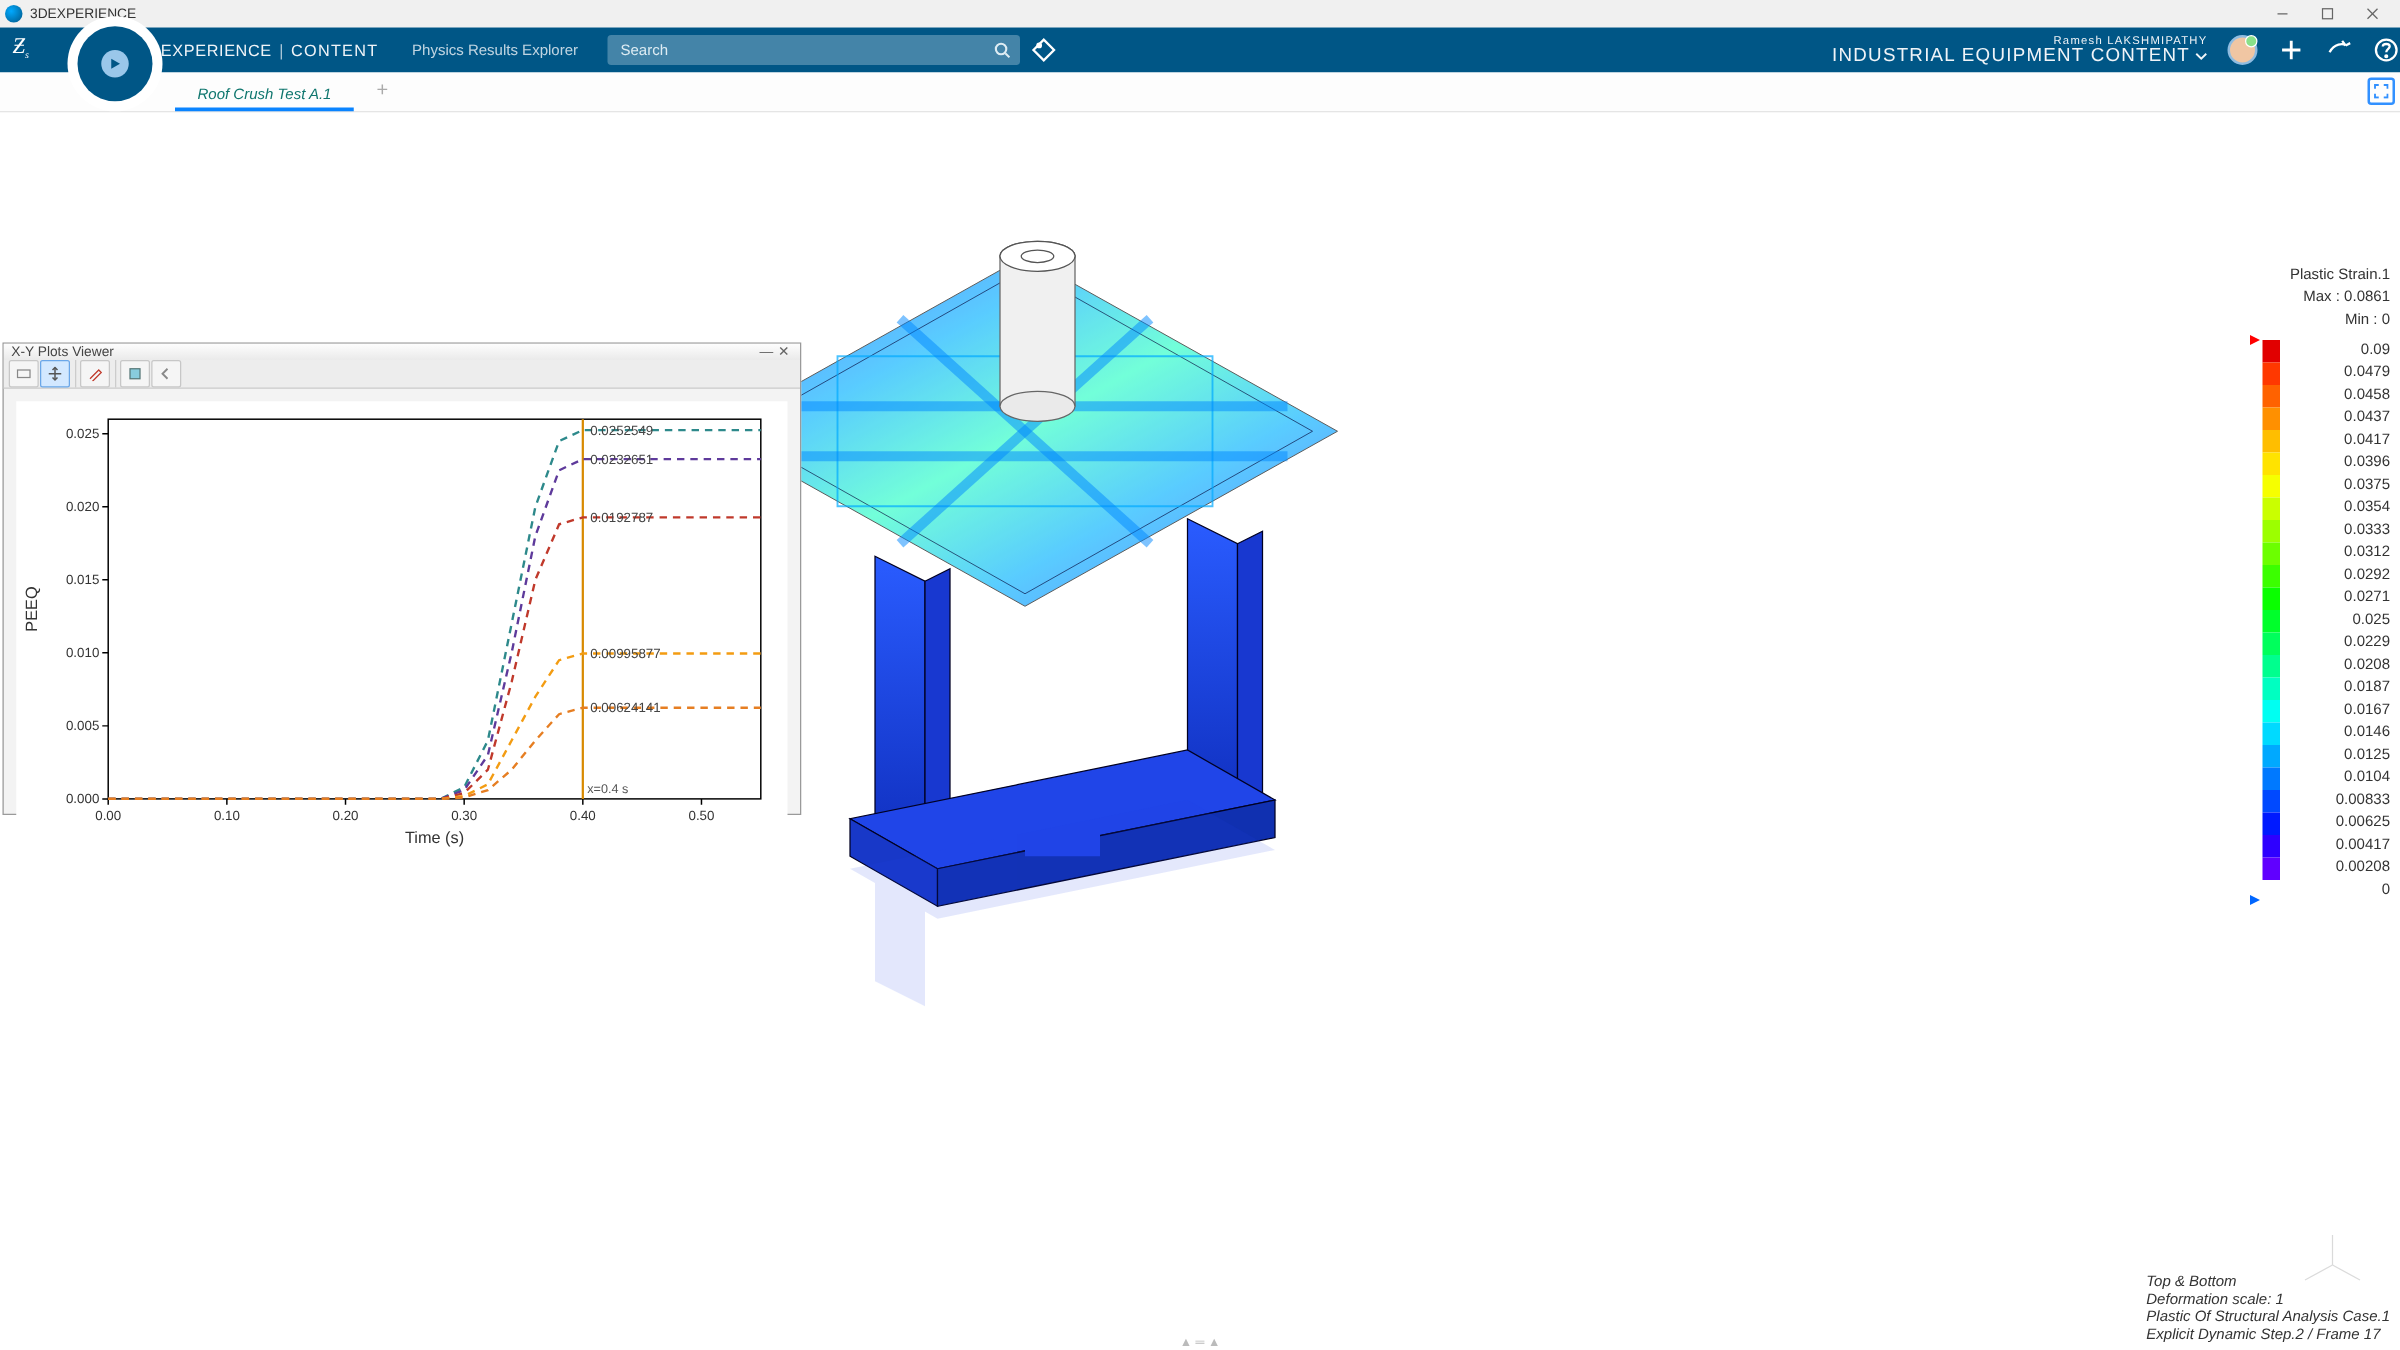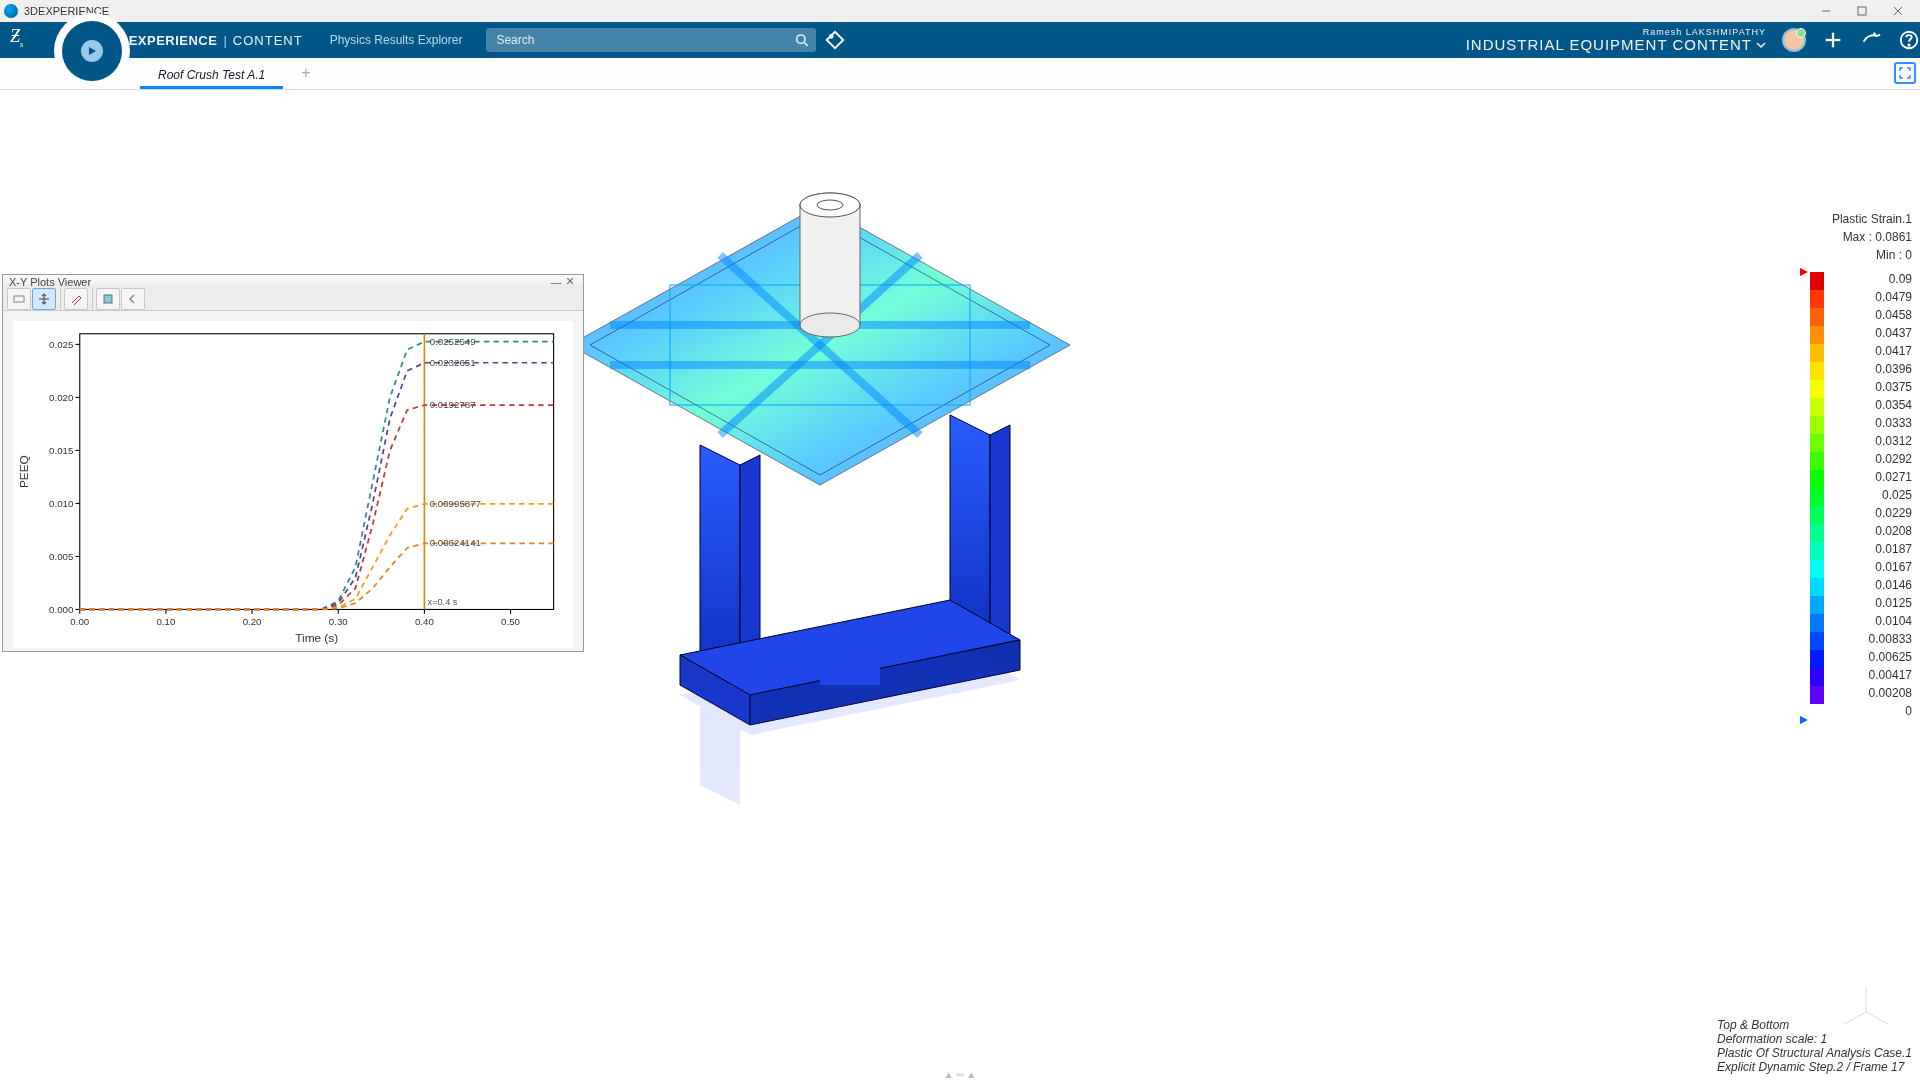--- a/index.html
+++ b/index.html
@@ -36,21 +36,21 @@
       background: var(--bar-blue);
       color: #f0f4f8;
       height: 36px;
       display: flex;
       align-items: center;
       position: relative;
       font-size: 13px;
     }
     .brand { display:flex; align-items:center; gap:2px; padding-left:110px;}
     .brand .b1 { font-weight:600;}
-    .brand .b2 { font-weight:700; letter-spacing:0.5px;text-align:right;}
+    .brand .b2 { font-weight:400; letter-spacing:0.5px;text-align:right;}
     .brand .sep{ opacity:0.7; padding: 0 4px;}
     .brand .b3 { font-weight:400; letter-spacing:1px;}
     .brand .b4 { opacity:0.8; padding-left:6px; font-size:12px;margin-left:19px;}
     .searchbox {
       margin-left: 24px;
       height: 24px; width: 330px;
       background: #4484a8;
       border-radius: 3px;
       display: flex;
       align-items: center;
@@ -105,38 +105,38 @@
       border-bottom: 1px solid #ddd;
       display:flex; align-items:flex-end;
       padding-left: 140px;
       position:relative;
     }
     .tab {
       padding: 4px 18px; font-size: 12px; font-style: italic;
       color:#555; border-bottom: 3px solid transparent;
       display:flex; align-items:center; gap:6px;
     }
-    .tab.active { border-bottom-color: #0a84ff; color:#0f172a;align-items:flex-end;}
+    .tab.active { border-bottom-color: #0a84ff; color:#0f766e;align-items:flex-end;}
     .tab .add { font-style: normal; color:#aaa; font-size:16px;}
     .fullbtn { position:absolute; right:4px; top:4px; width:22px; height:22px;
       border:2px solid #3190ff; border-radius:3px; display:flex; align-items:center; justify-content:center;}
     .fullbtn svg { width:12px; height:12px;}
 
     
     .canvas {
       position: relative;
       height: calc(100vh - 22px - 36px - 32px);
       background: #fff;
       overflow: hidden;
     }
 
     
     .plotwin {
       position: absolute; left:2px; top: 184px;
-      width: 582px; height: 378px;
+      width: 639px; height: 378px;
       border: 1px solid #9a9a9a;
       background: #f3f3f3;
       display:flex; flex-direction:column;
     }
     .plotwin .pt {
       height: 22px; background: linear-gradient(#fdfdfd,#eaeaea);
       display:flex; align-items:center; padding:0 6px;
       font-size: 11px; color:#444;
     }
     .plotwin .pt .spacer{flex:1;}

